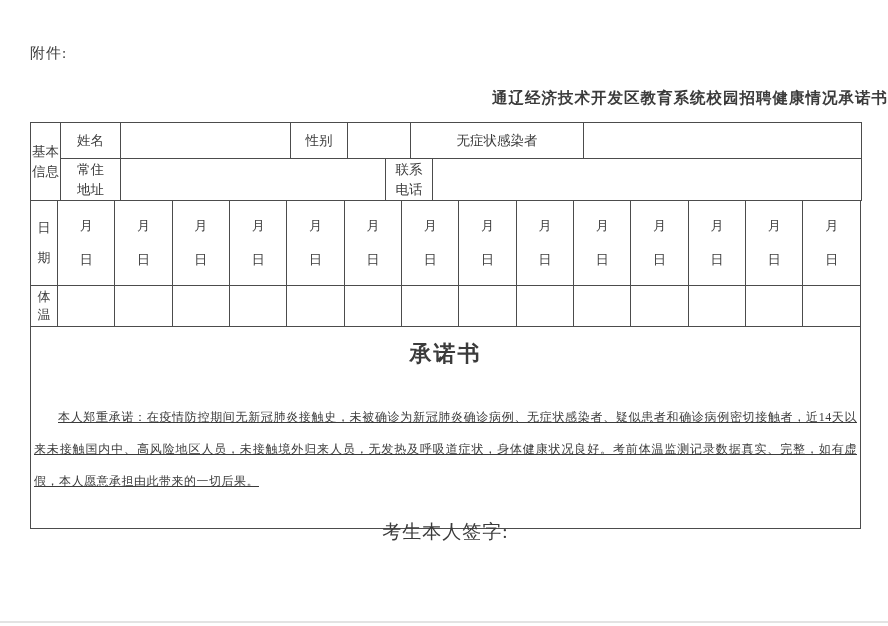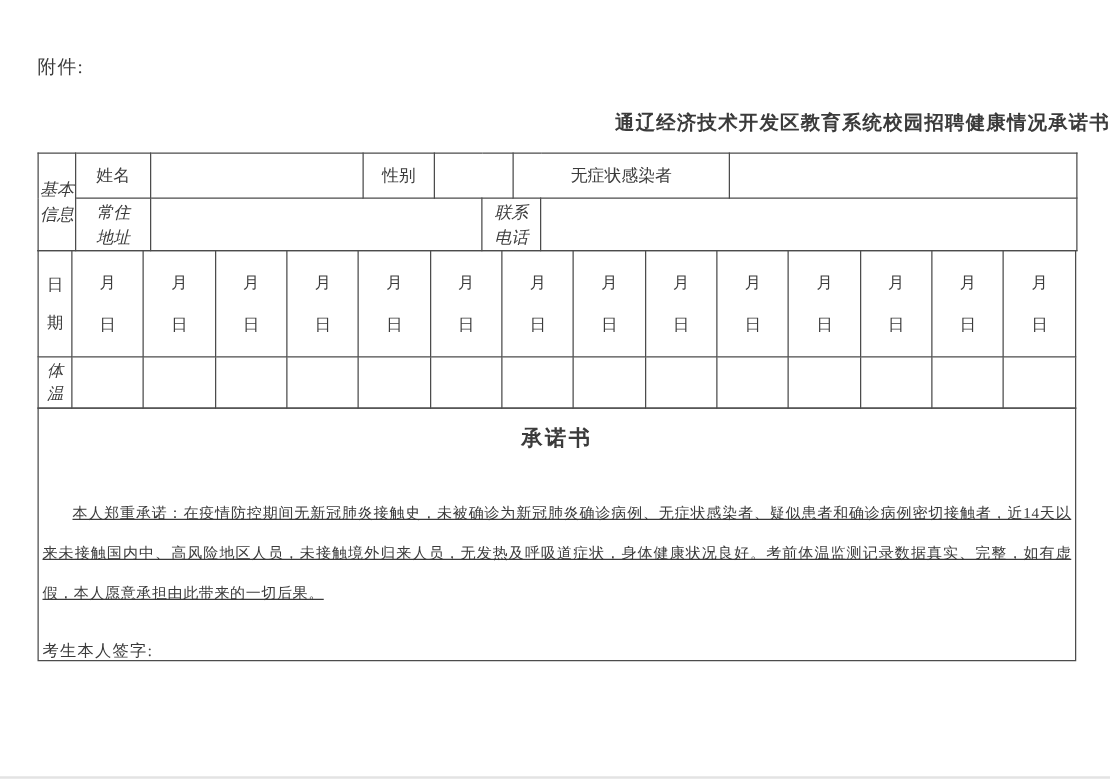--- a/index.html
+++ b/index.html
@@ -47,21 +47,21 @@
   table.sec:first-child { margin-top: 0; }
   td {
     border: 1px solid #4c4c4c;
     padding: 0;
     text-align: center;
     vertical-align: middle;
     font-size: 13.5px;
     color: #3b3b3b;
     overflow: hidden;
   }
-  .wrap2 { white-space: pre-line; line-height: 20px; font-style: italic; }
+  .wrap2 { white-space: pre-line; line-height: 20px; }
   .r-top   td { height: 35px; }
   .r-addr  td { height: 41px; }
   .r-band  td { height: 30px; }
   .r-date  td { height: 84px; }
   .r-temp  td { height: 40px; }
   .band-label { font-weight: 700; letter-spacing: 1px; }
   .date-label { white-space: pre-line; line-height: 30px; font-size: 13px; }
   .md-cell .md-inner {
     display: flex;
     flex-direction: column;
@@ -73,37 +73,37 @@
   }
   .commit-box {
     border: 1px solid #4c4c4c;
     margin-top: -1px;
     height: 203px;
     box-sizing: border-box;
     padding: 12px 3px 0 3px;
   }
   .commit-title {
     text-align: center;
-    font-size: 17px;
+    font-size: 22px;
     font-weight: 700;
     letter-spacing: 2px;
   }
   .commit-body {
     margin-top: 32px;
     font-size: 12px;
     line-height: 32px;
     text-align: justify;
     text-indent: 2em;
     letter-spacing: 0.5px;
     text-decoration: underline;
   }
   .signature {
     margin-top: 22px;
-    text-align: left;
-    font-size: 13px;
+    text-align: center;
+    font-size: 19px;
     letter-spacing: 1px;
   }
   .page-bottom-line {
     position: absolute;
     left: 0;
     bottom: 3px;
     width: 888px;
     height: 2px;
     background: #e3e3e3;
   }

